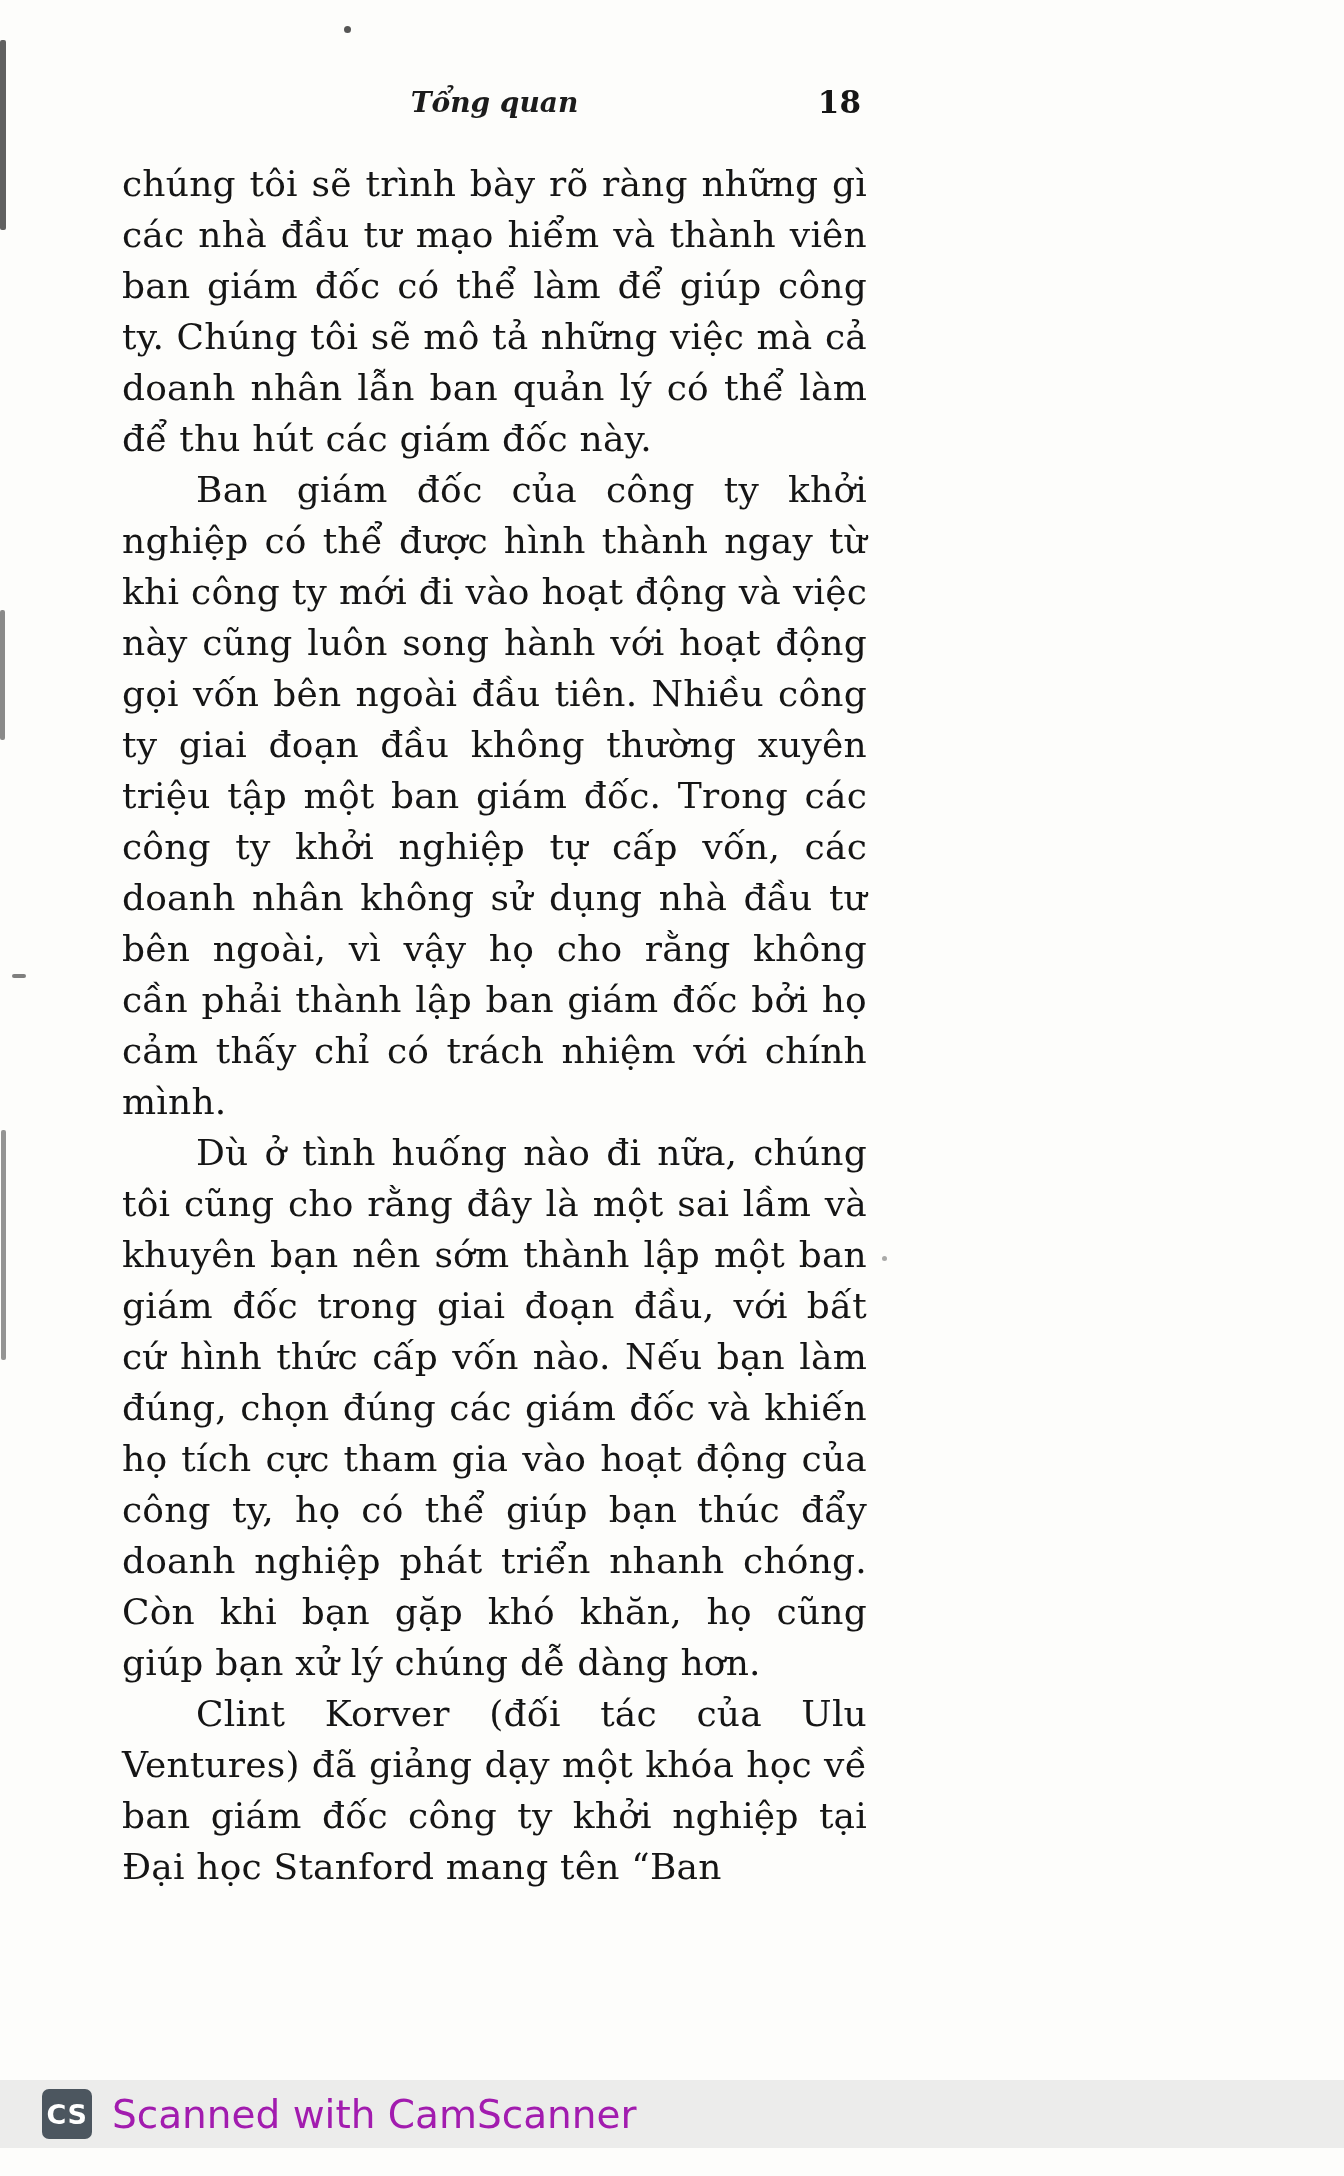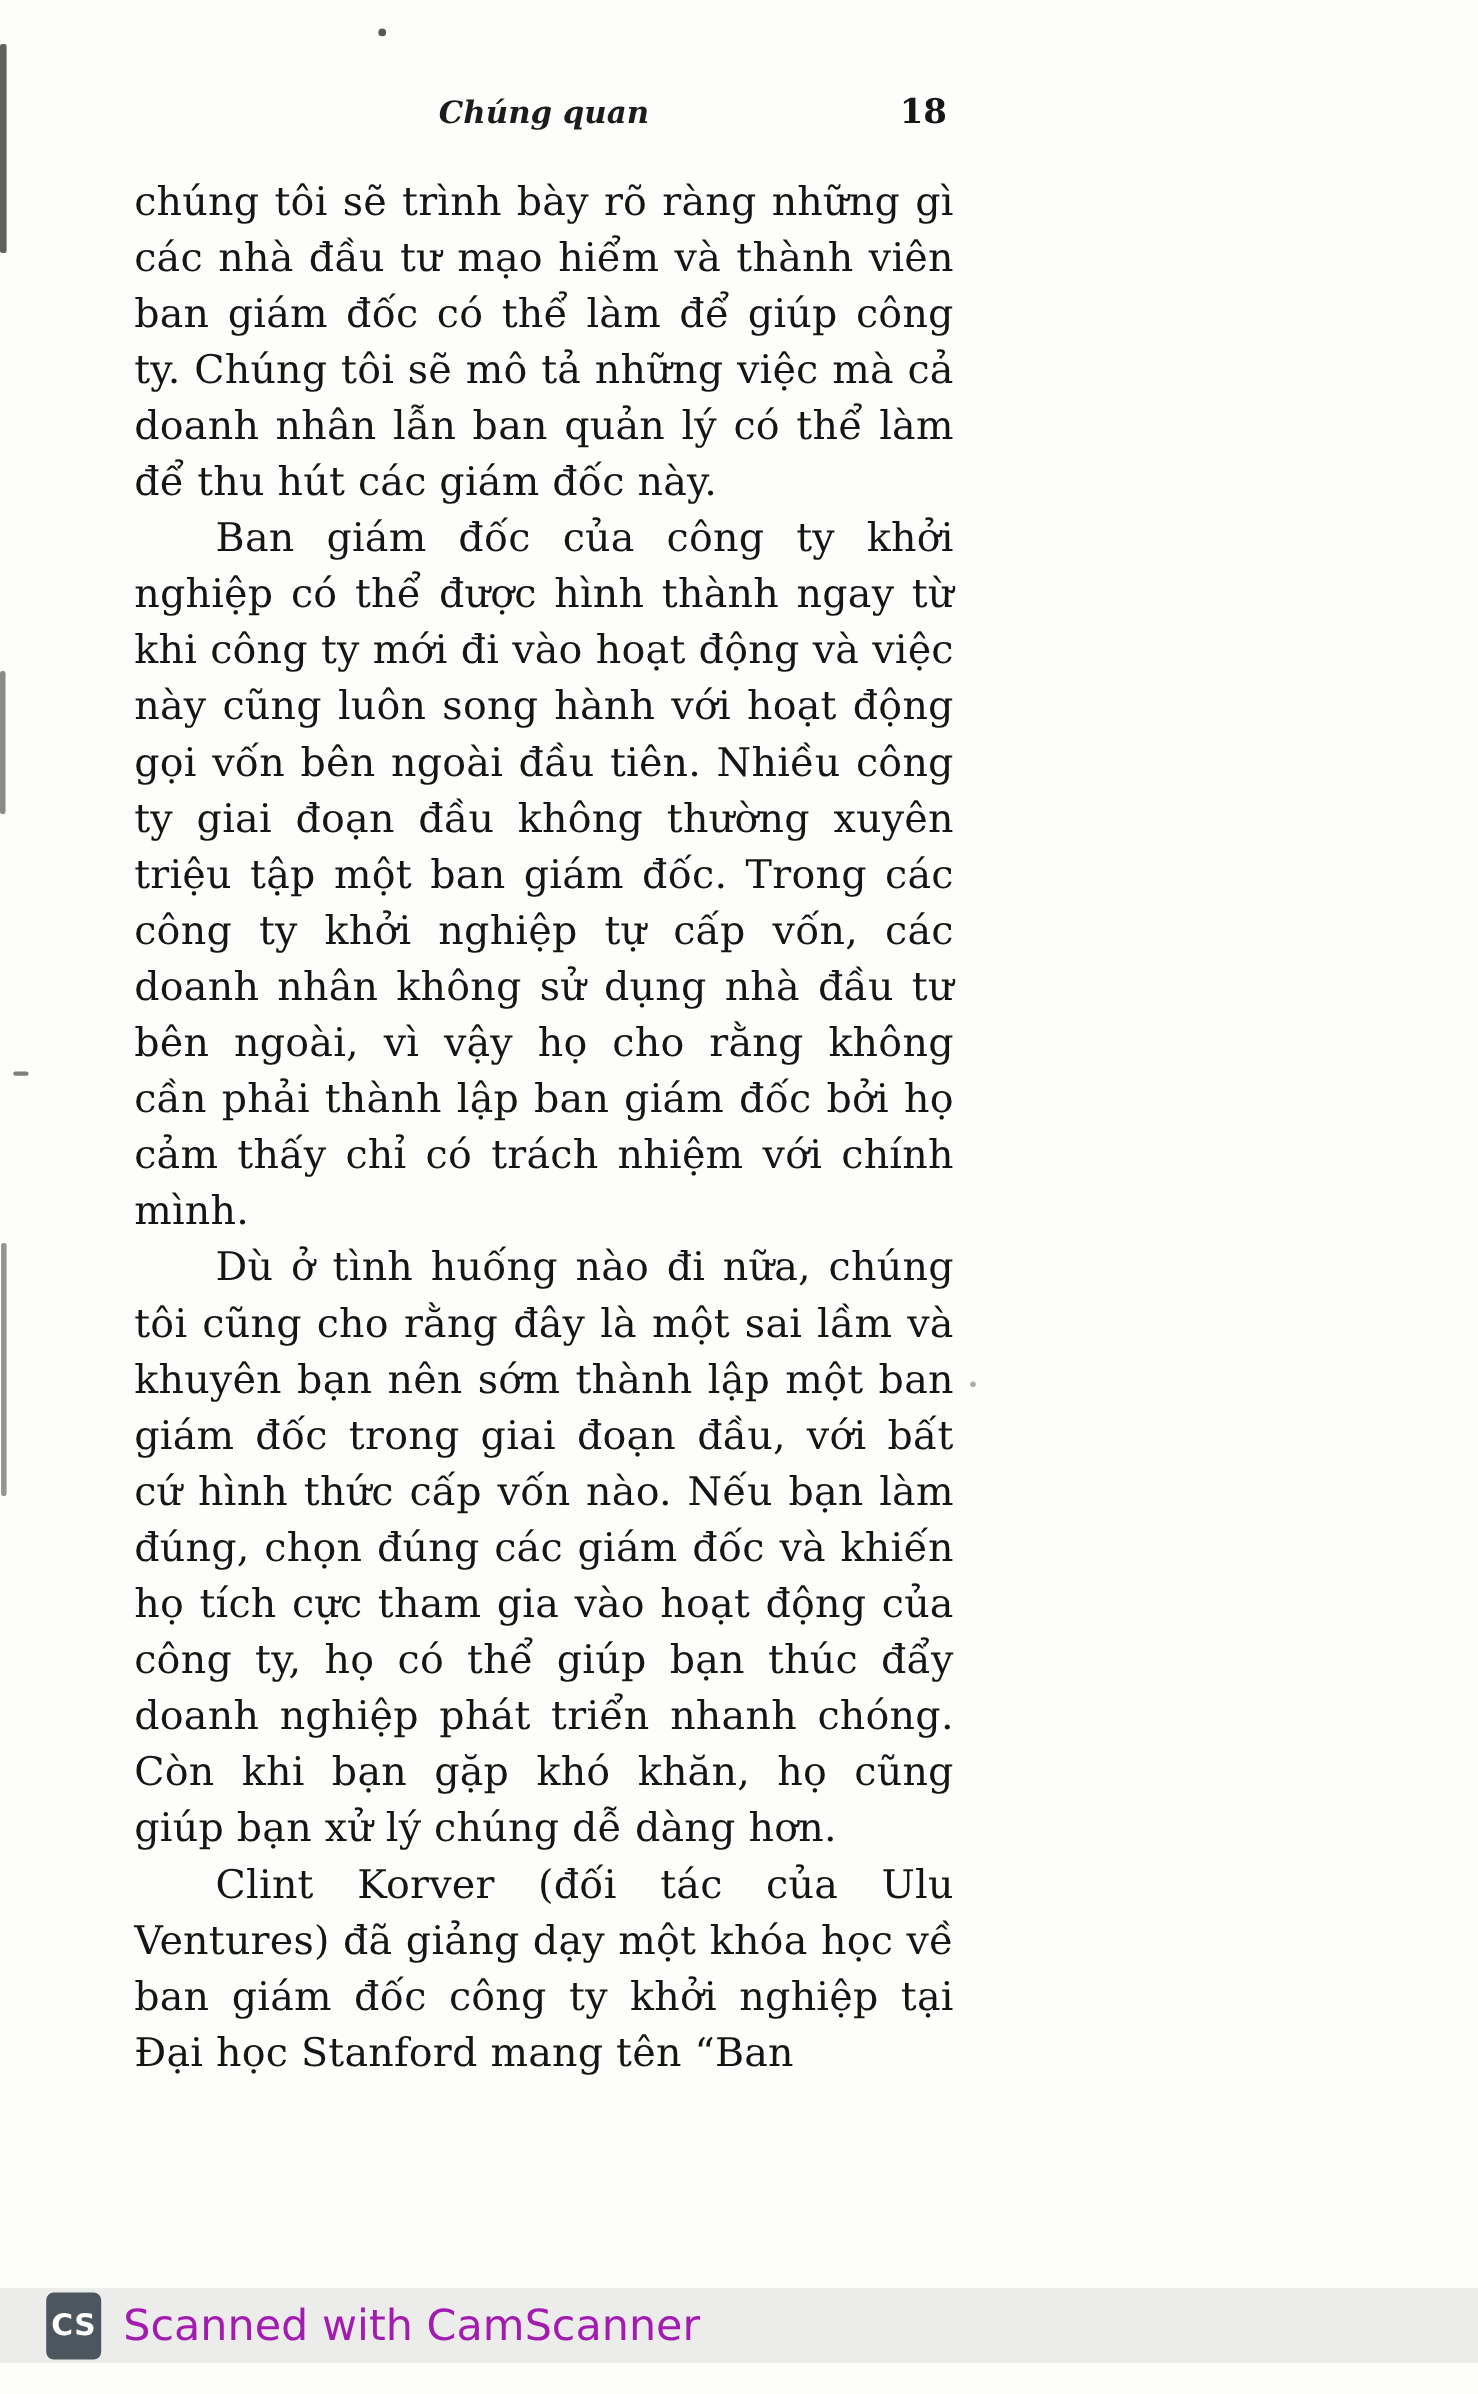--- a/index.html
+++ b/index.html
@@ -76,21 +76,21 @@
     bottom: 28px;
     height: 68px;
     background: rgba(176, 176, 176, 0.22);
     display: flex;
     align-items: center;
     padding-left: 42px;
     box-sizing: border-box;
   }
   .cs-logo {
     width: 50px;
-    height: 61px;
+    height: 50px;
     background: #4c565f;
     border-radius: 7px;
     display: flex;
     align-items: center;
     justify-content: center;
     color: #ffffff;
     font-family: "DejaVu Sans", sans-serif;
     font-weight: bold;
     font-size: 27px;
     letter-spacing: 0.5px;
@@ -109,21 +109,21 @@
 
 <div class="artifact edge-top-left"></div>
 <div class="artifact edge-mid-left"></div>
 <div class="artifact edge-low-left"></div>
 <div class="artifact speck-top"></div>
 <div class="artifact dash-left"></div>
 <div class="artifact speck-right"></div>
 
 <div class="page">
   <header class="page-header">
-    <span class="running-title">Chúng quan</span>
+    <span class="running-title">Tổng quan</span>
     <span class="page-number">18</span>
   </header>
 
   <main class="text-block">
     <p class="para no-indent">chúng tôi sẽ trình bày rõ ràng những gì các nhà đầu tư mạo hiểm và thành viên ban giám đốc có thể làm để giúp công ty. Chúng tôi sẽ mô tả những việc mà cả doanh nhân lẫn ban quản lý có thể làm để thu hút các giám đốc này.</p>
     <p class="para indent">Ban giám đốc của công ty khởi nghiệp có thể được hình thành ngay từ khi công ty mới đi vào hoạt động và việc này cũng luôn song hành với hoạt động gọi vốn bên ngoài đầu tiên. Nhiều công ty giai đoạn đầu không thường xuyên triệu tập một ban giám đốc. Trong các công ty khởi nghiệp tự cấp vốn, các doanh nhân không sử dụng nhà đầu tư bên ngoài, vì vậy họ cho rằng không cần phải thành lập ban giám đốc bởi họ cảm thấy chỉ có trách nhiệm với chính mình.</p>
     <p class="para indent">Dù ở tình huống nào đi nữa, chúng tôi cũng cho rằng đây là một sai lầm và khuyên bạn nên sớm thành lập một ban giám đốc trong giai đoạn đầu, với bất cứ hình thức cấp vốn nào. Nếu bạn làm đúng, chọn đúng các giám đốc và khiến họ tích cực tham gia vào hoạt động của công ty, họ có thể giúp bạn thúc đẩy doanh nghiệp phát triển nhanh chóng. Còn khi bạn gặp khó khăn, họ cũng giúp bạn xử lý chúng dễ dàng hơn.</p>
     <p class="para indent">Clint Korver (đối tác của Ulu Ventures) đã giảng dạy một khóa học về ban giám đốc công ty khởi nghiệp tại Đại học Stanford mang tên “Ban</p>
   </main>
 </div>

